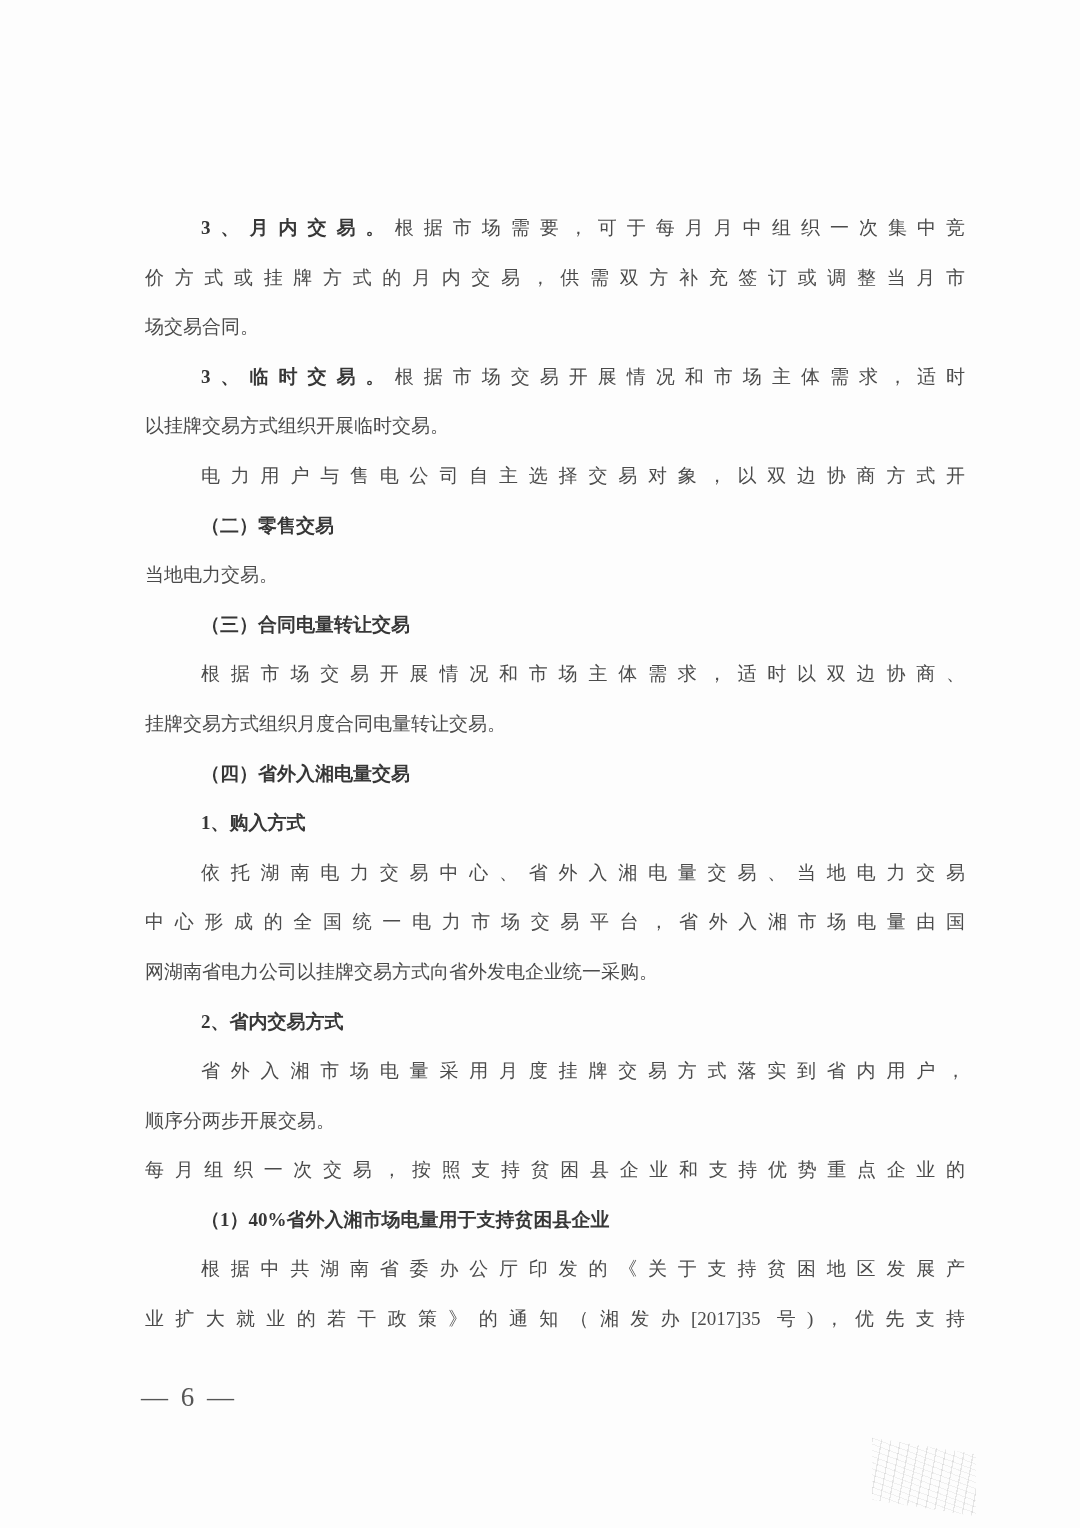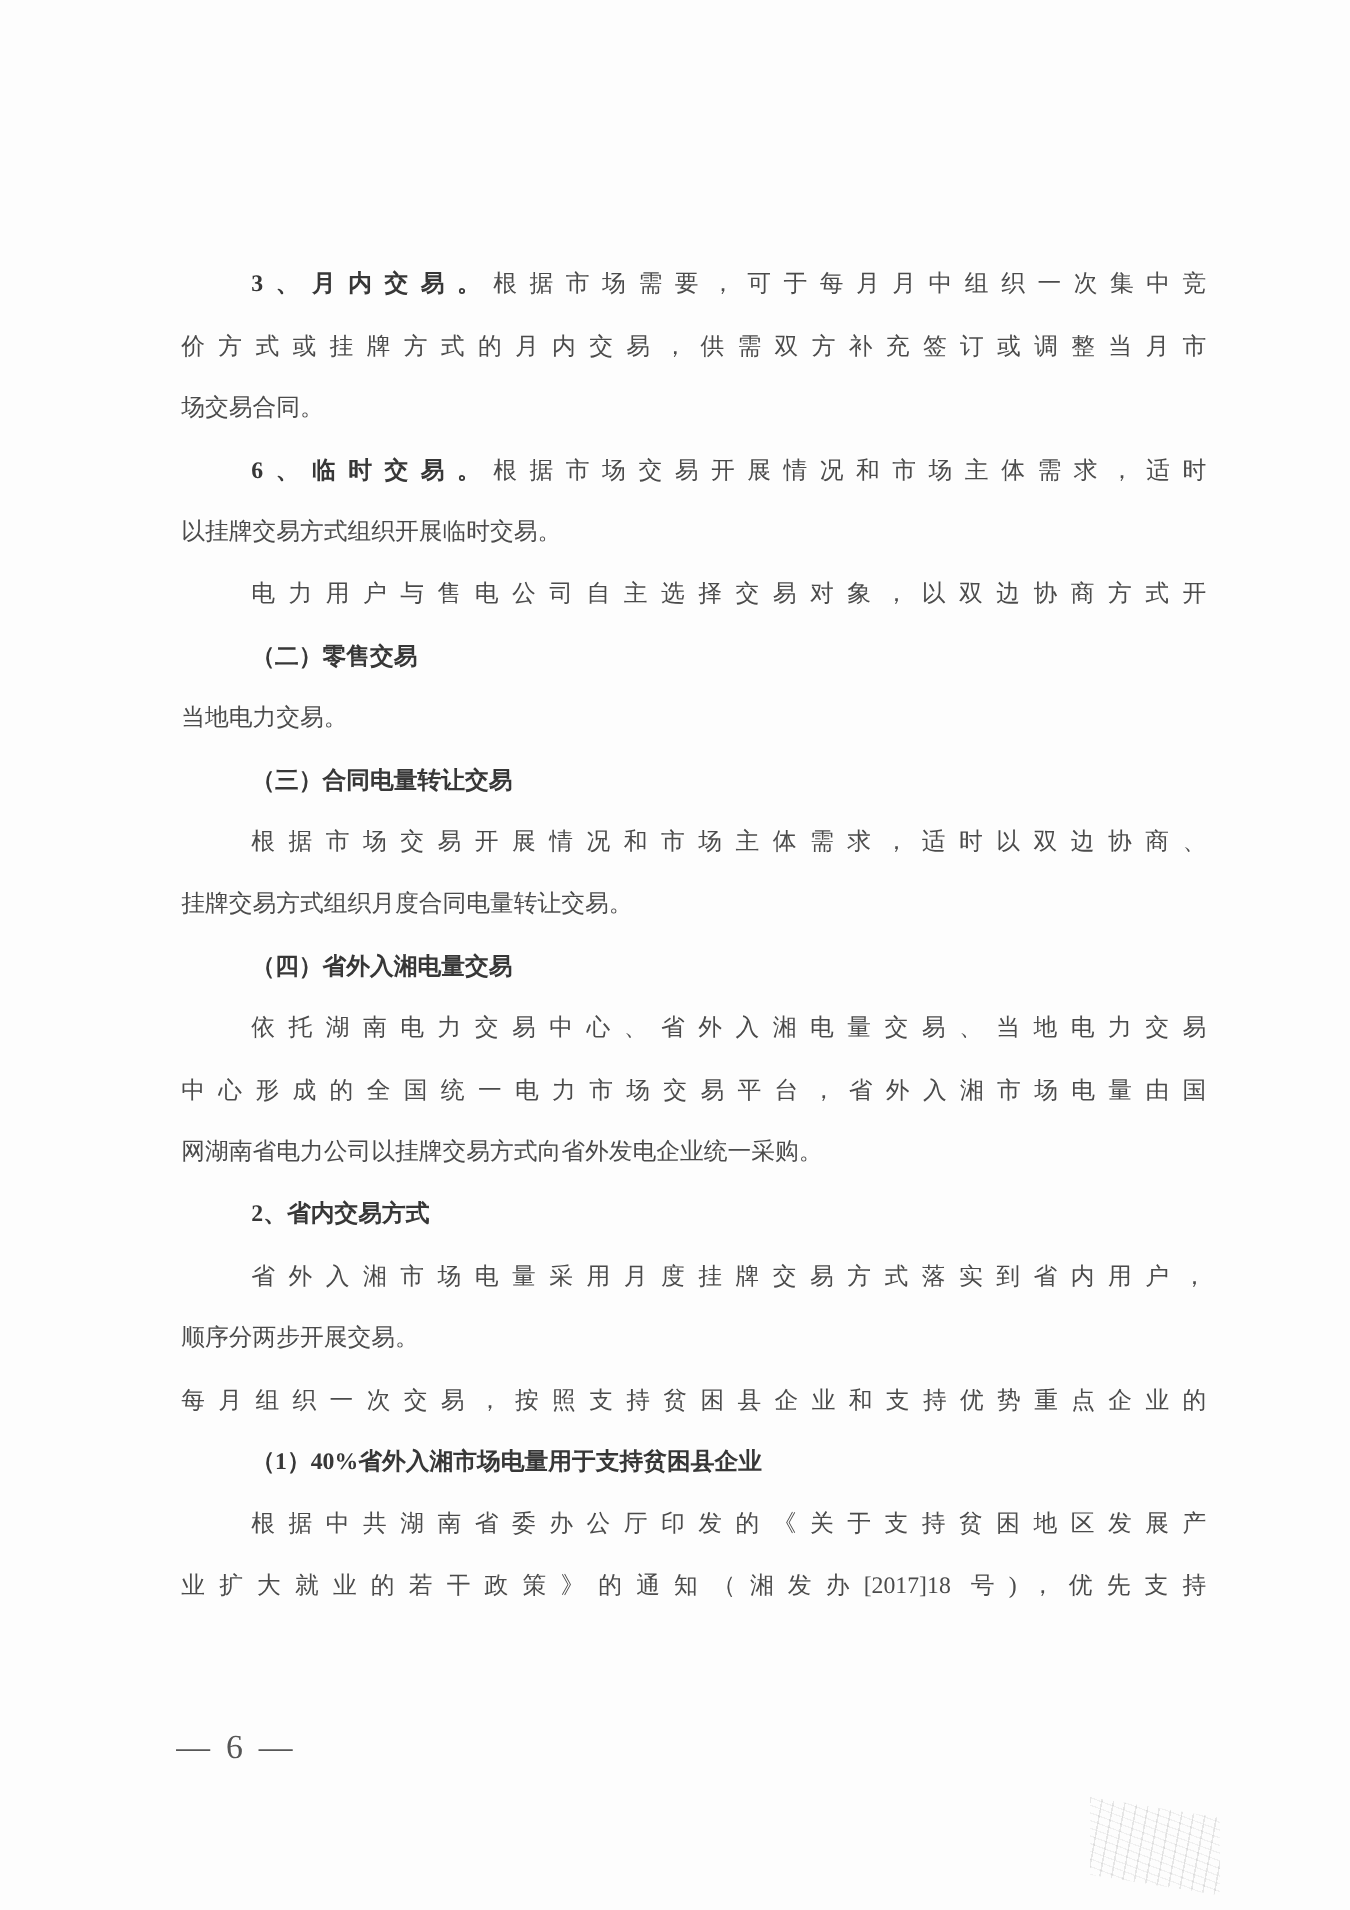--- a/index.html
+++ b/index.html
@@ -68,35 +68,36 @@
   }
 </style>
 </head>
 <body>
 
 <div class="page">
   <div class="doc" id="doc-body">
       <div class="line indent fill"><span class="seg bold">3、月内交易。</span><span class="seg">根据市场需要，可于每月月中组织一次集中竞</span></div>
       <div class="line fill"><span class="seg">价方式或挂牌方式的月内交易，供需双方补充签订或调整当月市</span></div>
       <div class="line"><span class="seg">场交易合同。</span></div>
-      <div class="line indent fill"><span class="seg bold">6、临时交易。</span><span class="seg">根据市场交易开展情况和市场主体需求，适时</span></div>
+      <div class="line indent fill"><span class="seg bold">3、临时交易。</span><span class="seg">根据市场交易开展情况和市场主体需求，适时</span></div>
       <div class="line"><span class="seg">以挂牌交易方式组织开展临时交易。</span></div>
       <div class="line indent fill"><span class="seg">电力用户与售电公司自主选择交易对象，以双边协商方式开</span></div>
       <div class="line indent"><span class="seg bold">（二）零售交易</span></div>
       <div class="line"><span class="seg">当地电力交易。</span></div>
       <div class="line indent"><span class="seg bold">（三）合同电量转让交易</span></div>
       <div class="line indent fill"><span class="seg">根据市场交易开展情况和市场主体需求，适时以双边协商、</span></div>
       <div class="line"><span class="seg">挂牌交易方式组织月度合同电量转让交易。</span></div>
       <div class="line indent"><span class="seg bold">（四）省外入湘电量交易</span></div>
+      <div class="line indent"><span class="seg bold">1、购入方式</span></div>
       <div class="line indent fill"><span class="seg">依托湖南电力交易中心、省外入湘电量交易、当地电力交易</span></div>
       <div class="line fill"><span class="seg">中心形成的全国统一电力市场交易平台，省外入湘市场电量由国</span></div>
       <div class="line"><span class="seg">网湖南省电力公司以挂牌交易方式向省外发电企业统一采购。</span></div>
       <div class="line indent"><span class="seg bold">2、省内交易方式</span></div>
       <div class="line indent fill"><span class="seg">省外入湘市场电量采用月度挂牌交易方式落实到省内用户，</span></div>
       <div class="line"><span class="seg">顺序分两步开展交易。</span></div>
       <div class="line fill"><span class="seg">每月组织一次交易，按照支持贫困县企业和支持优势重点企业的</span></div>
       <div class="line indent"><span class="seg bold">（1）40%省外入湘市场电量用于支持贫困县企业</span></div>
       <div class="line indent fill"><span class="seg">根据中共湖南省委办公厅印发的《关于支持贫困地区发展产</span></div>
-      <div class="line fill"><span class="seg">业扩大就业的若干政策》的通知（湘发办[2017]18 号)，优先支持</span></div>
+      <div class="line fill"><span class="seg">业扩大就业的若干政策》的通知（湘发办[2017]35 号)，优先支持</span></div>
     </div>
   <div class="page-number">— 6 —</div>
   <div class="watermark"></div>
 </div>
 
 </body></html>

